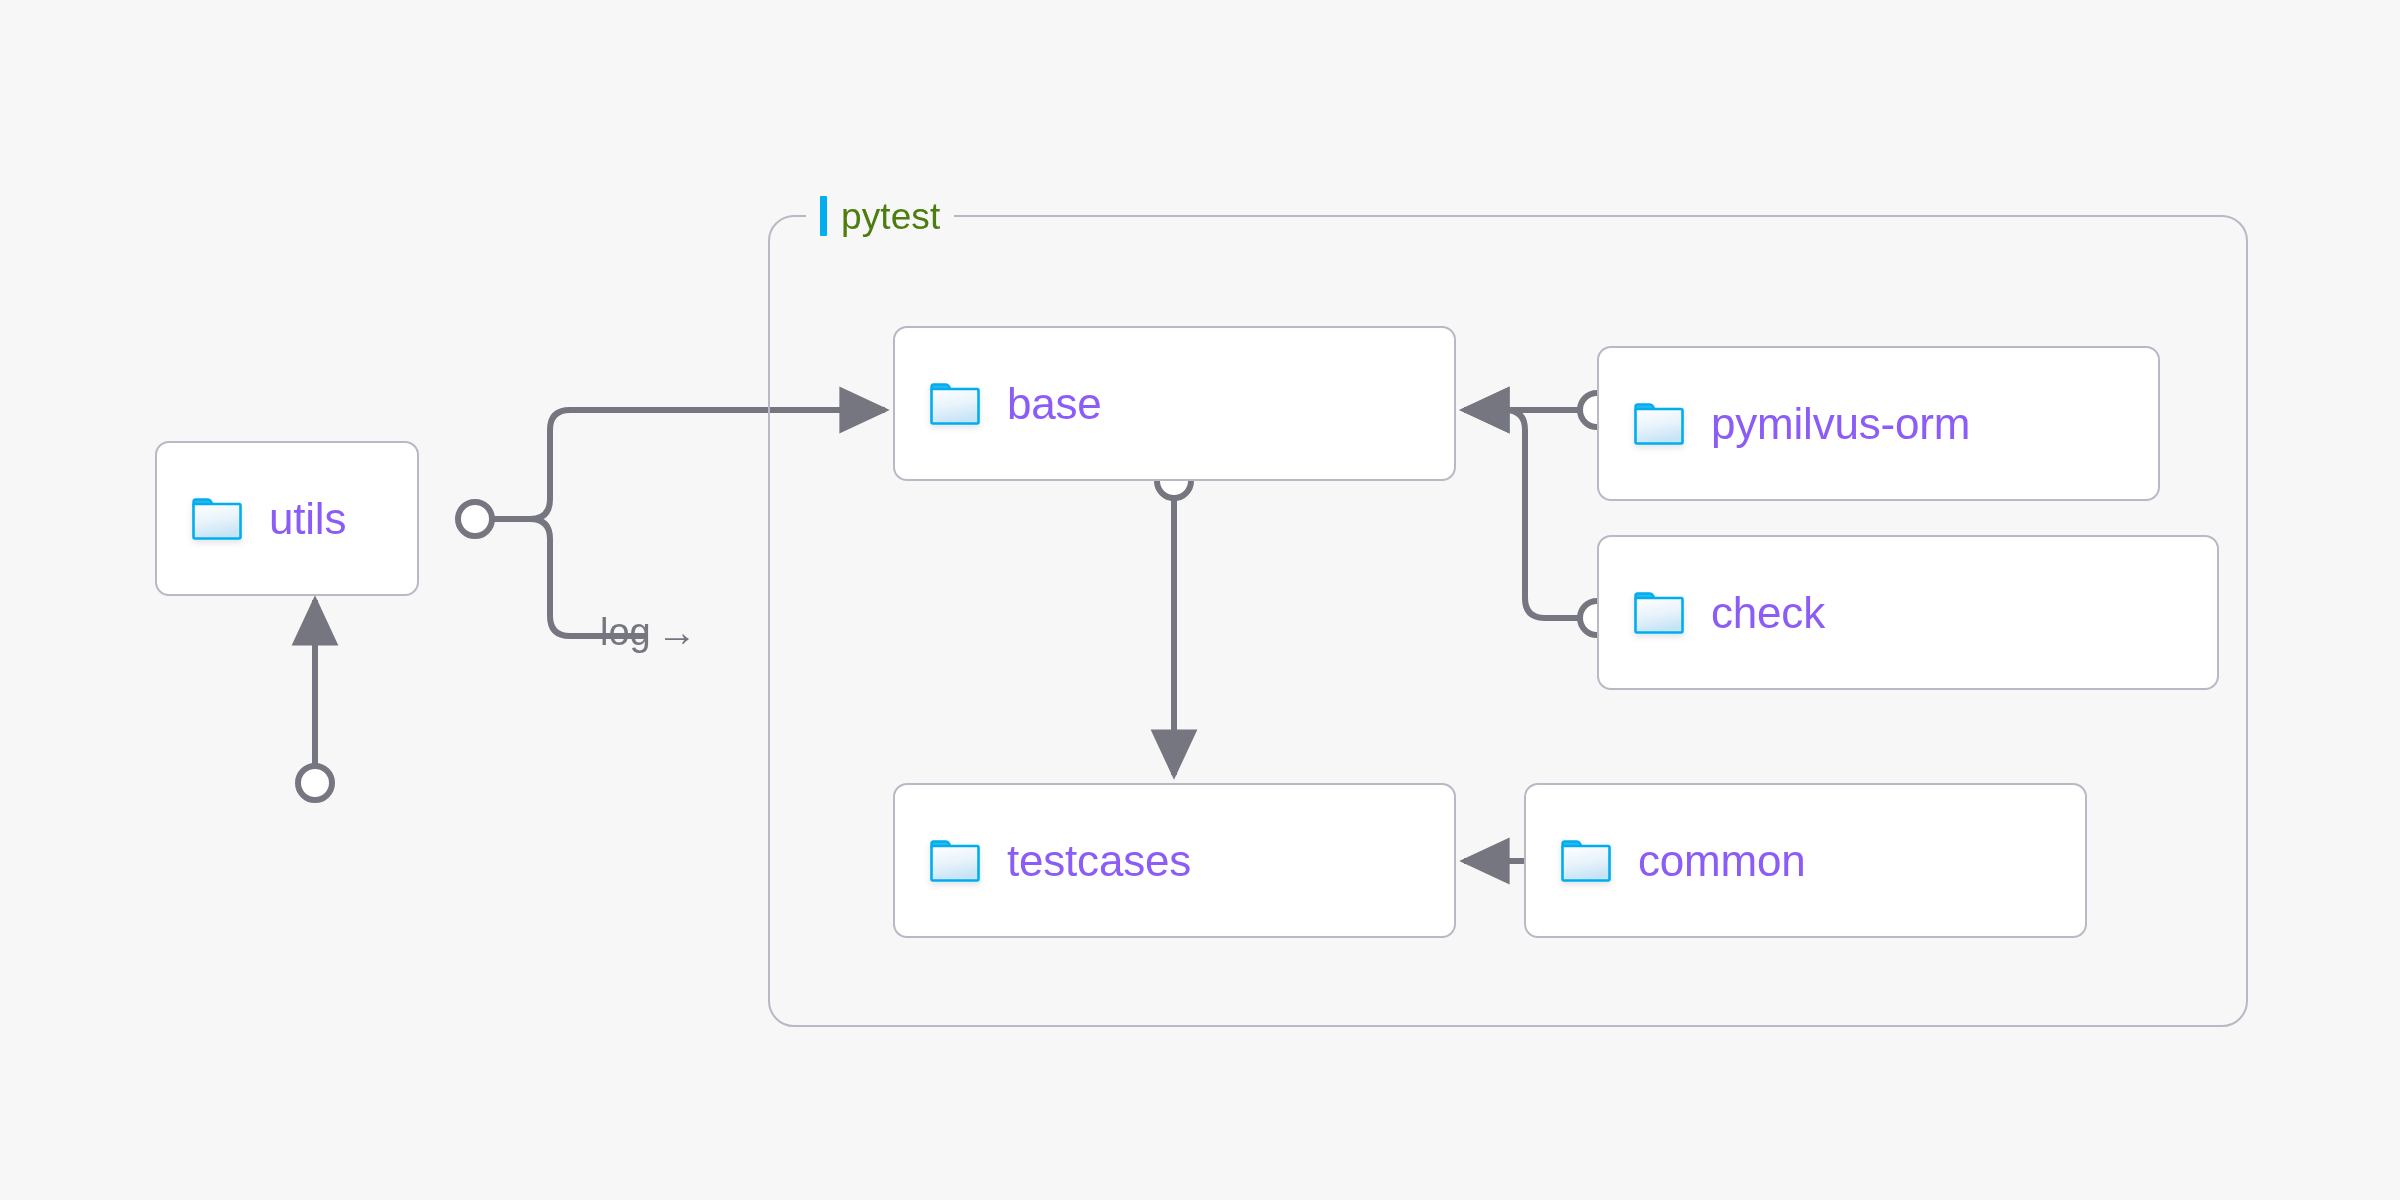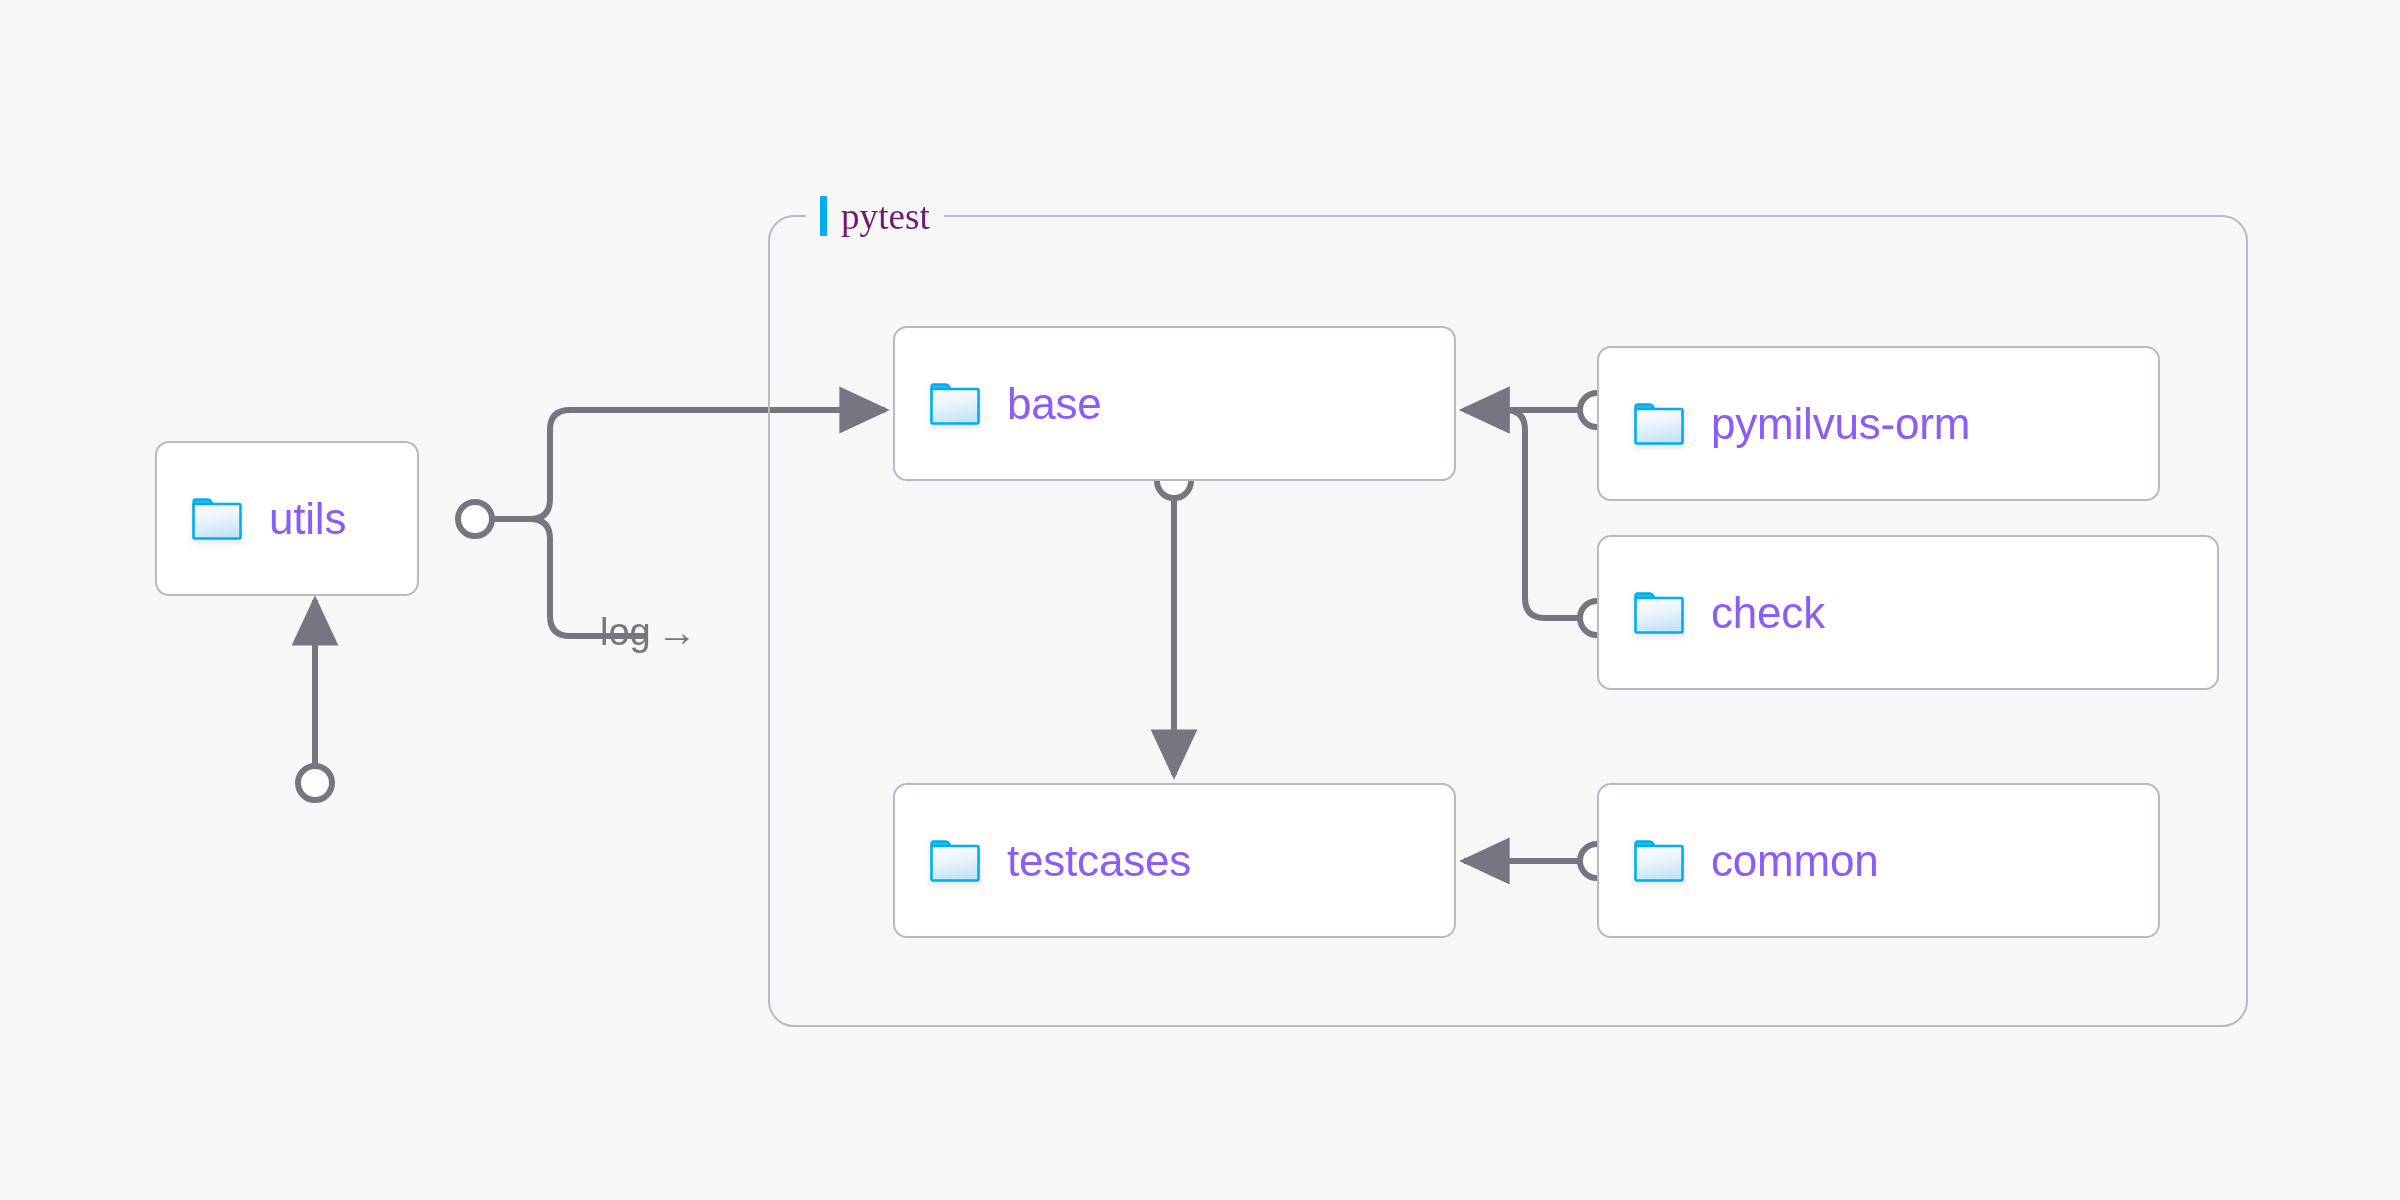--- a/index.html
+++ b/index.html
@@ -42,25 +42,24 @@
   }
   .group-accent {
     width: 7px;
     height: 40px;
     background: #00aeef;
     border-radius: 1px;
     flex: 0 0 auto;
   }
   .group-label {
     font-size: 37px;
-    color: #701a75;
+    color: #4d7c0f;
     letter-spacing: .1px;
     white-space: nowrap;
     line-height: 1;
-    font-family: Liberation Serif, serif;
   }
 
   
   .node {
     position: absolute;
     box-sizing: border-box;
     background: #ffffff;
     border: 2px solid #b9b8c4;
     border-radius: 14px;
     display: flex;
@@ -204,21 +203,21 @@
   <div class="node" style="left:1597px; top:535px; width:622px; height:155px;text-align:center;">
     <span class="folder-icon">
       <svg viewBox="0 0 52 44" width="52" height="44">
         <path d="M2.5,8 L2.5,4.5 Q2.5,2.5 4.5,2.5 L17,2.5 Q19,2.5 20,4.5 L21.5,8 Z" fill="#2bb7f0" stroke="#00aeef" stroke-width="2.4" stroke-linejoin="round"></path>
         <rect x="2.5" y="7" width="47" height="34.5" rx="1.5" fill="url(#folderGrad)" stroke="#00aeef" stroke-width="2.6"></rect>
       </svg>
     </span>
     <span class="node-label">check</span>
   </div>
 
-  <div class="node" style="left:1597px; top:783px; width:563px; height:155px;">
+  <div class="node" style="left:1524px; top:783px; width:563px; height:155px;">
     <span class="folder-icon">
       <svg viewBox="0 0 52 44" width="52" height="44">
         <path d="M2.5,8 L2.5,4.5 Q2.5,2.5 4.5,2.5 L17,2.5 Q19,2.5 20,4.5 L21.5,8 Z" fill="#2bb7f0" stroke="#00aeef" stroke-width="2.4" stroke-linejoin="round"></path>
         <rect x="2.5" y="7" width="47" height="34.5" rx="1.5" fill="url(#folderGrad)" stroke="#00aeef" stroke-width="2.6"></rect>
       </svg>
     </span>
     <span class="node-label">common</span>
   </div>
 
   <div class="edge-label" style="left:600px; top:612px;">

